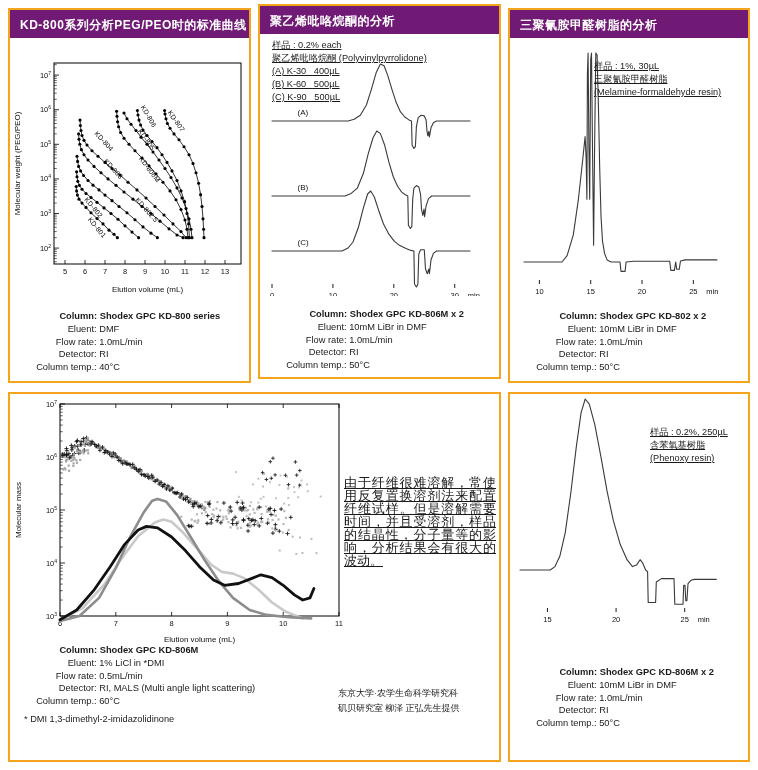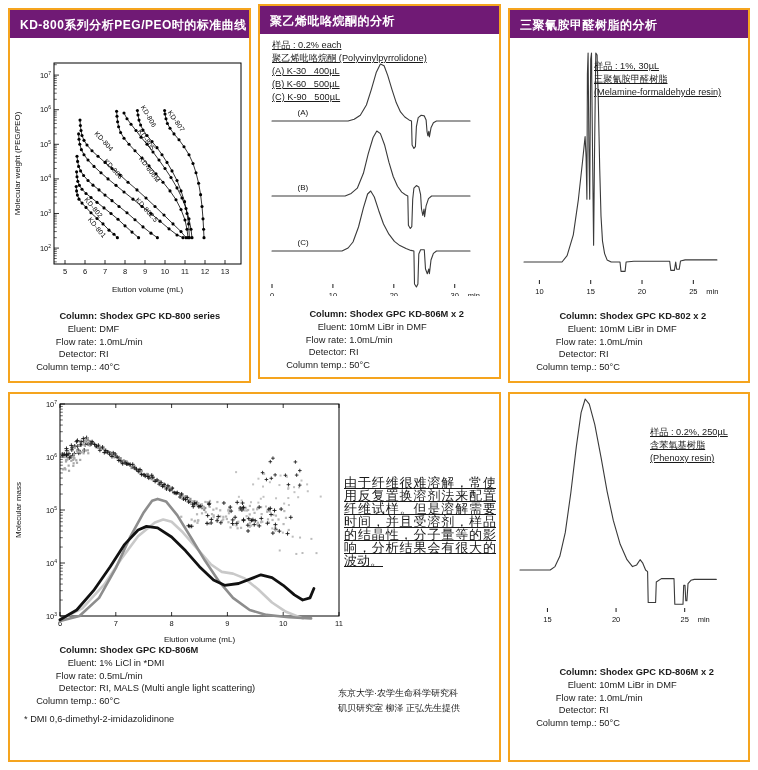--- a/index.html
+++ b/index.html
@@ -12,21 +12,21 @@
   .chart{position:absolute;}
   svg{font-family:"Liberation Sans",sans-serif;}
   .info{position:absolute;left:14px;}
   .info-row{display:flex;font-size:9.3px;line-height:12.8px;text-align:right;}
   .info-row .il{width:70px;flex:0 0 70px;}
   .info-row.b{font-weight:bold;}
   .sample{position:absolute;font-size:9.2px;line-height:13px;}
   .sample div{white-space:pre;text-decoration:underline;}
   .para{position:absolute;font-size:13px;line-height:13px;text-align:justify;text-decoration:underline;}
   .credit{position:absolute;font-size:9px;line-height:14.5px;}
-  .credit div{white-space:pre;}
+  .credit div{white-space:pre;font-family:Liberation Serif, serif;}
   .footnote{position:absolute;font-size:9.2px;}
 </style>
 </head>
 <body>
 
 <div class="page">
 
   <section class="panel" style="left:8px;top:8px;width:243px;height:375px">
     <div class="hdr">KD-800系列分析PEG/PEO时的标准曲线</div>
     <div class="body">
@@ -930,21 +930,21 @@
           </div>
           <div class="info-row">
             <span class="il">Column temp.</span>
             <span class="iv">: 60°C</span>
           </div>
         </div>
       <div class="credit" style="left:328px;top:292px">
           <div>东京大学·农学生命科学研究科</div>
           <div>矶贝研究室 柳泽 正弘先生提供</div>
         </div>
-      <div class="footnote" style="left:14px;top:320px">* DMI 0,6-dimethyl-2-imidazolidinone</div>
+      <div class="footnote" style="left:14px;top:320px">* DMI 1,3-dimethyl-2-imidazolidinone</div>
     </div>
   </section>
 
   <section class="panel" style="left:508px;top:392px;width:242px;height:370px">
     <div class="body">
       <svg class="chart" style="left:0;top:2px" width="239" height="238" viewBox="0 0 239 238">
           <path d="M10.0 174.0L40.2 174.0L45.0 170.6L49.8 160.3L55.3 136.4L60.8 97.0L66.3 50.9L71.1 16.7L75.2 3.0L79.3 8.1L84.8 28.7L91.0 61.1L97.1 95.3L103.3 124.4L110.2 148.3L117.0 163.7L122.5 170.6L126.7 168.9L130.1 163.7L132.8 167.2L135.6 174.0L137.6 175.7L138.2 206.5L145.6 206.5L146.3 186.0L151.4 182.6L164.0 182.6L164.8 208.2L173.0 208.2L173.7 189.4L175.0 189.4L175.8 204.8L176.9 204.8L178.0 187.7L180.9 184.3L184.3 183.4L206.3 183.4" fill="none" stroke="#3a3a3a" stroke-width="1.1" stroke-linejoin="round" stroke-linecap="round"></path>
           <line x1="37.44827586206897" y1="212" x2="37.44827586206897" y2="216" stroke="#000" stroke-width="0.9"></line>
           <text x="37.44827586206897" y="226" text-anchor="middle" font-size="7.5" fill="#111">15</text>
           <line x1="106.06896551724138" y1="212" x2="106.06896551724138" y2="216" stroke="#000" stroke-width="0.9"></line>

